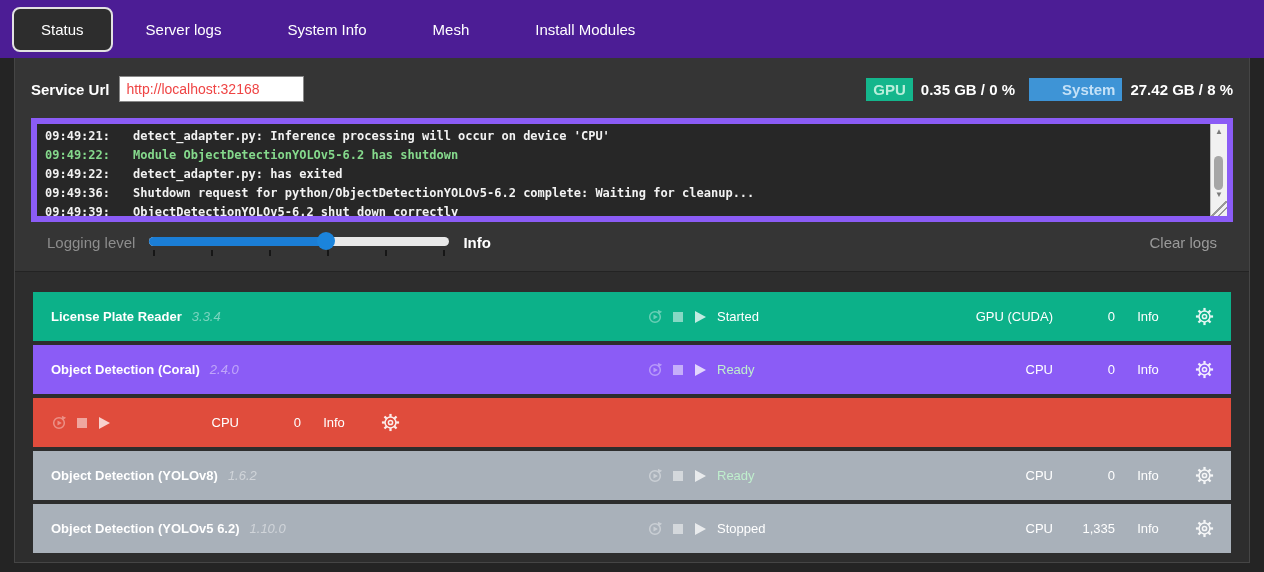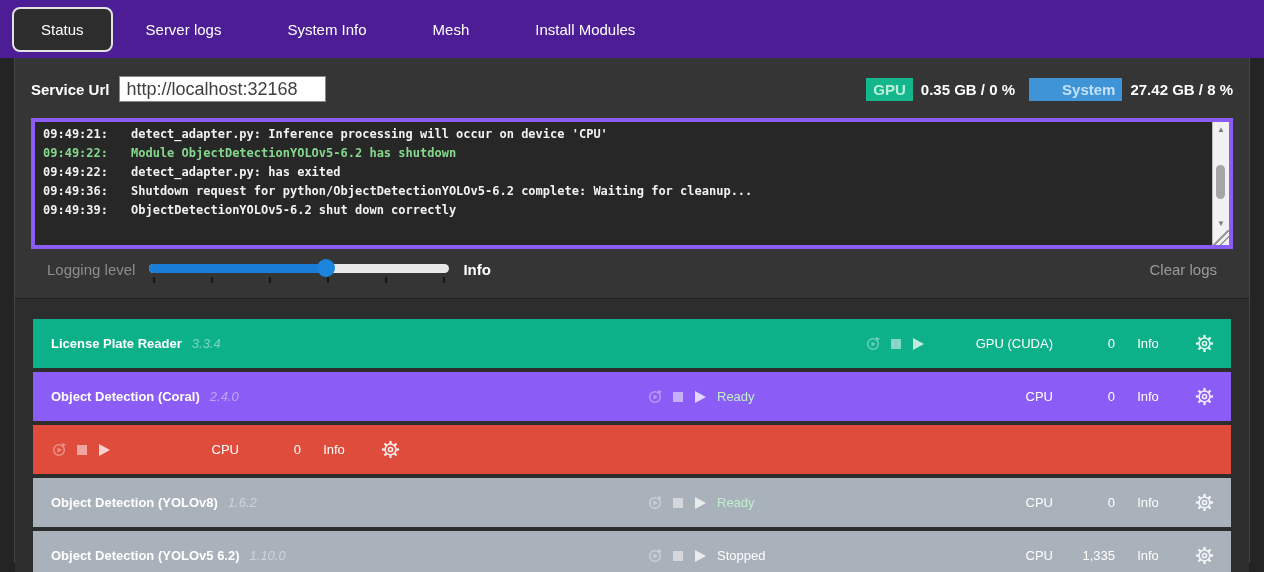--- a/index.html
+++ b/index.html
@@ -30,35 +30,35 @@
   .panel {
     margin:0 14px; height:505px;
     background:#353535;
     border:1px solid #454545; border-top:none;
     display:flex; flex-direction:column;
   }
   .upper { padding:14px 16px 0 16px; }
   .url-row { display:flex; align-items:center; height:34px; }
   .url-label { font-size:15px; font-weight:bold; margin-right:10px; }
   .url-input {
-    width:207px; height:26px; background:#fff; color:#404040;
-    border:1px solid #888; font-size:18px;
+    width:185px; height:26px; background:#fff; color:#ef4444;
+    border:1px solid #888; font-size:14px;
     font-family:"Liberation Sans", sans-serif; padding:0 6px;
   }
   .usage { margin-left:auto; display:flex; align-items:center; gap:14px; }
   .badge {
     font-size:15px; padding:3px 7px; border-radius:0;font-weight:bold;
   }
   .badge.gpu { background:#14b68c; color:#b9efdb; }
   .badge.sys { background:#3e94d6; color:#c4e1f7;padding-left:33px; }
   .usage-val { font-size:15px; font-weight:bold; margin-left:-6px; }
   
   .logbox {
-    margin-top:12px; height:131px;
-    background:#272727; border:4px solid #8b5cf6;
+    margin-top:12px; height:104px;
+    background:#272727; border:6px solid #8b5cf6;
     display:flex; overflow:hidden;
   }
   .log-lines { flex:1; padding:3px 8px; overflow:hidden; }
   .log-line {
     display:flex; font-family:"DejaVu Sans Mono", monospace;
     font-size:12px; font-weight:bold; line-height:19px; color:#f2f2f2;
     white-space:nowrap;
   }
   .log-line .t { width:88px; flex:none; }
   .log-line.highlight { color:#85d98c; }
@@ -225,20 +225,21 @@
         <svg width="12" height="12" viewBox="0 0 12 12">
               <rect x="1" y="1" width="10" height="10" fill="currentColor"></rect>
             </svg>
       </span>
       <span class="ctl play">
         <svg width="14" height="14" viewBox="0 0 14 14">
               <path d="M2 1 L13 7 L2 13 Z" fill="currentColor"></path>
             </svg>
       </span>
     </div>
+    <div class="m-status" style="color: rgb(255, 255, 255);">Started</div>
     <div class="m-hw">GPU (CUDA)</div>
     <div class="m-count">0</div>
     <div class="m-info">Info</div>
     <div class="m-gear">
       <svg width="21" height="21" viewBox="0 0 24 24">
         <g stroke="#fff" stroke-width="1.7" fill="none">
           <circle cx="12" cy="12" r="6.2"></circle>
           <circle cx="12" cy="12" r="2.4"></circle>
           <g stroke-width="2.6">
             <line x1="12" y1="2.2" x2="12" y2="5.6"></line>

